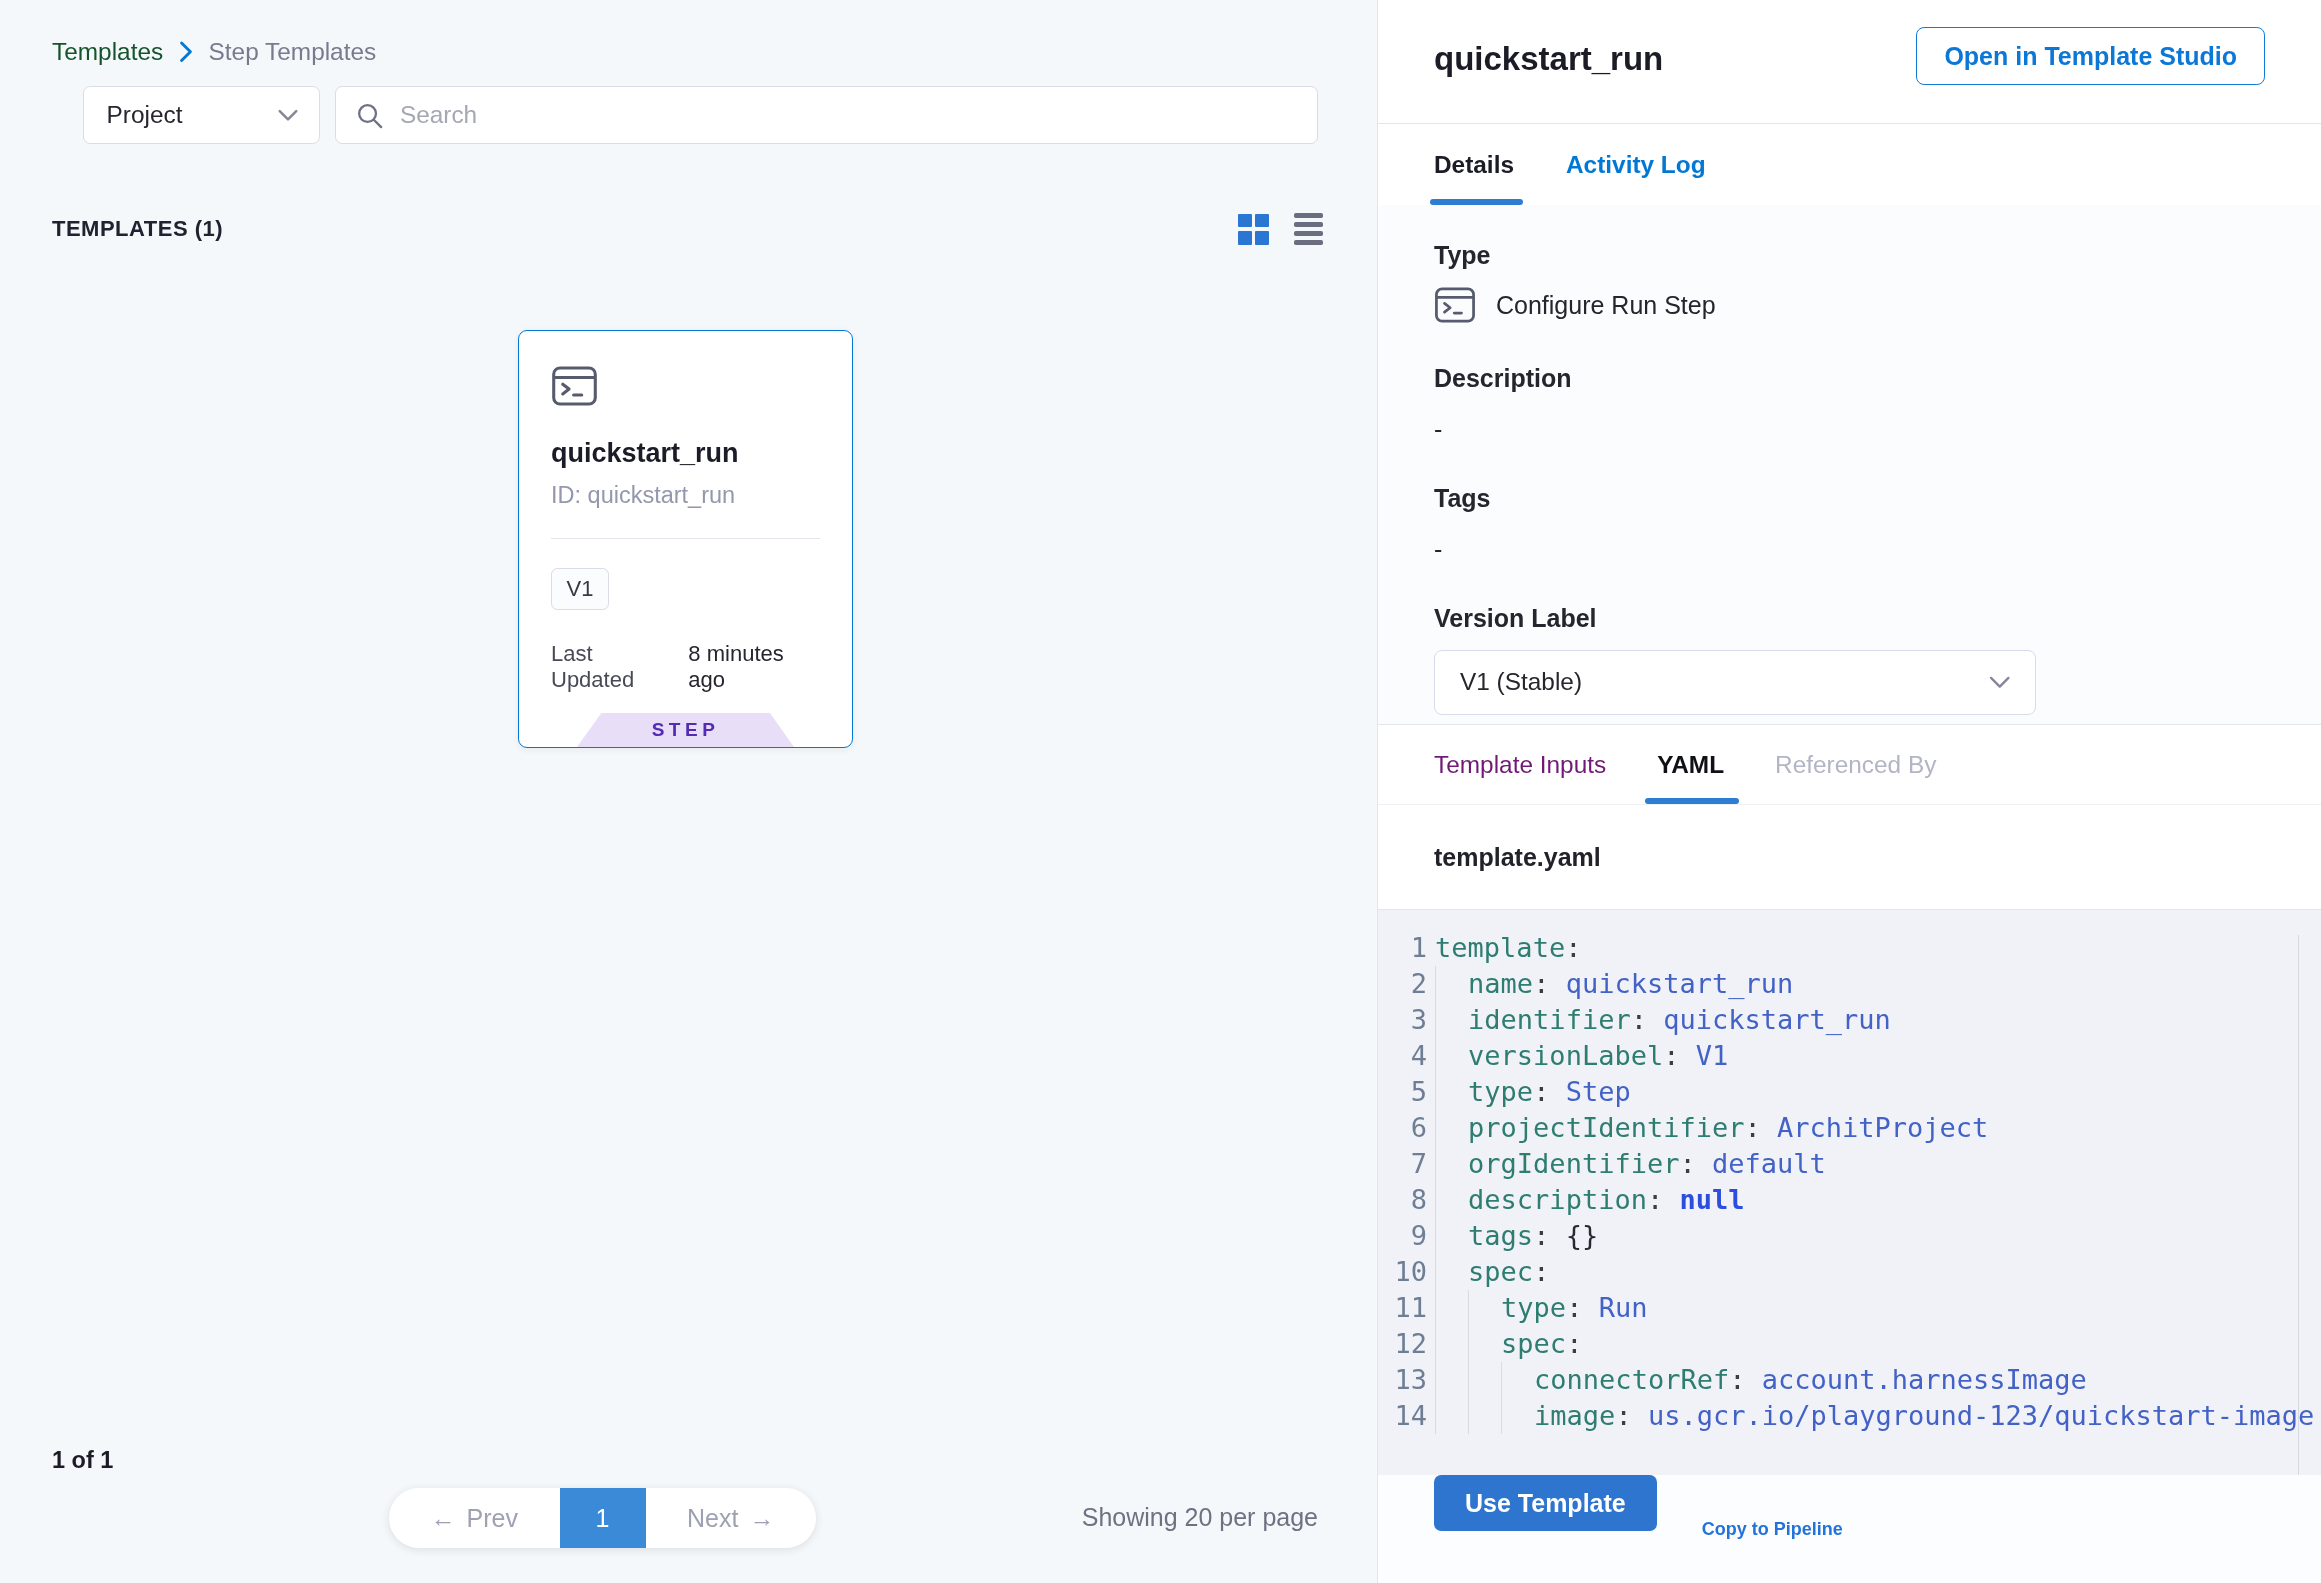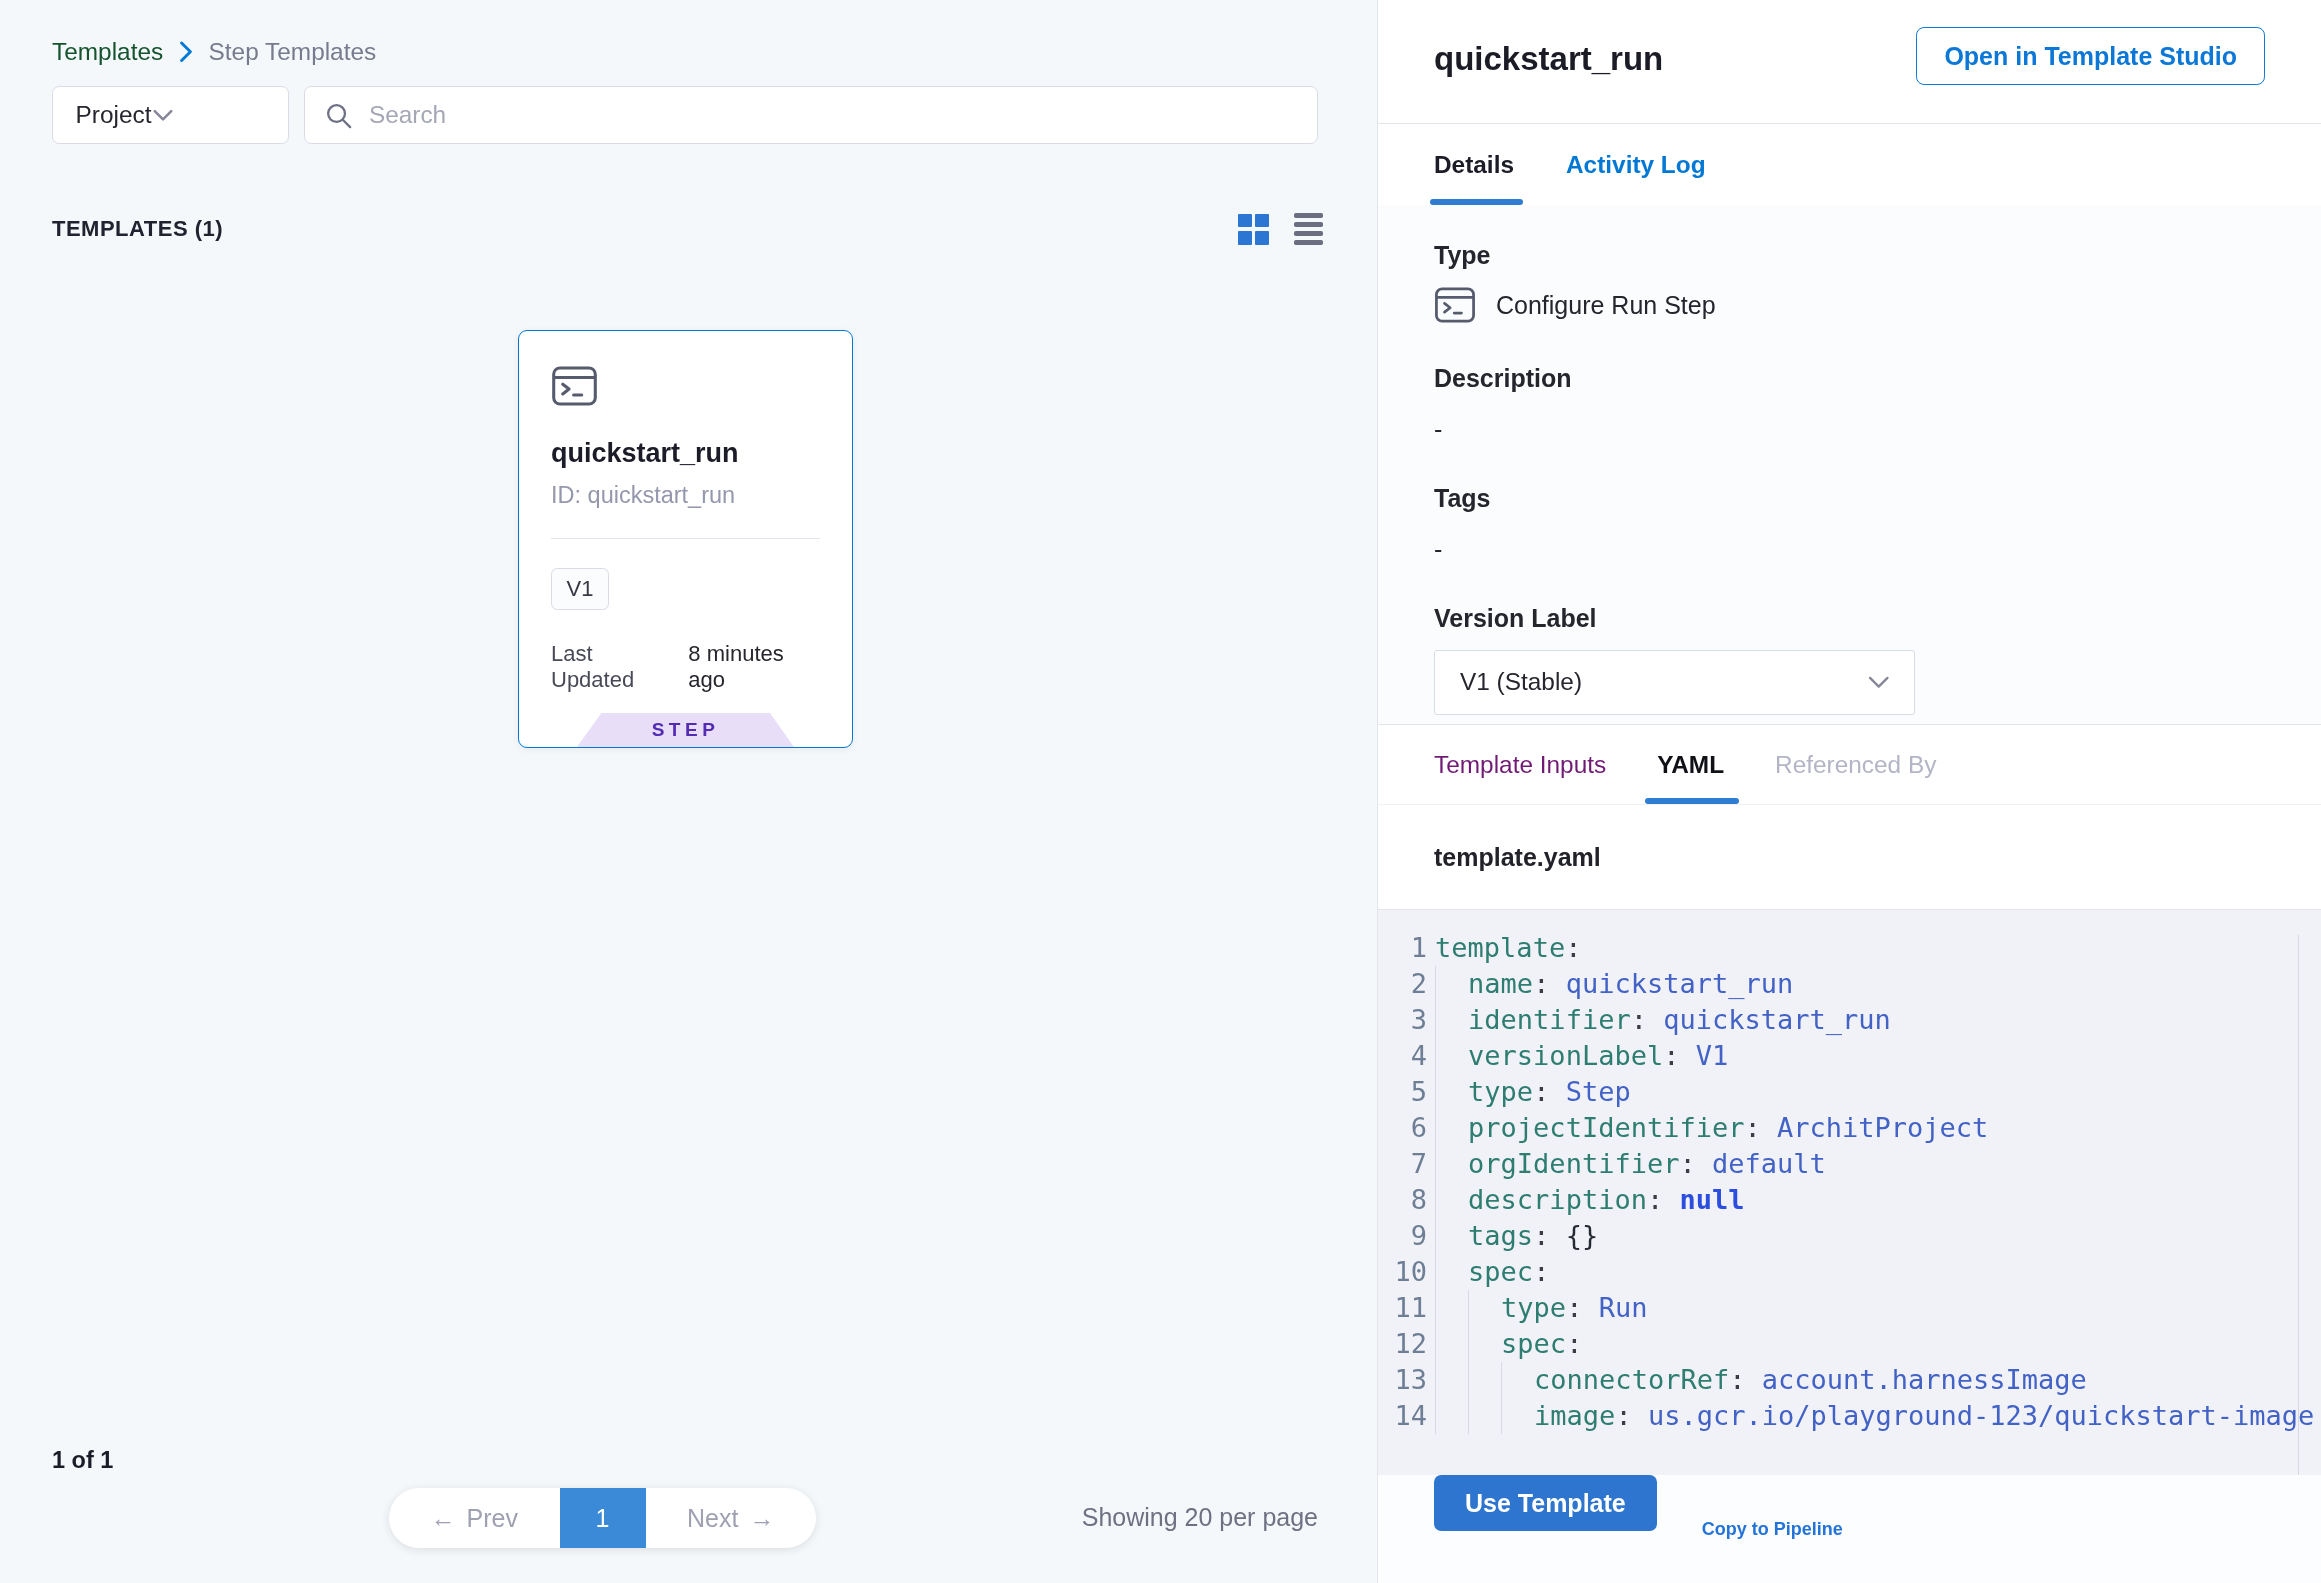--- a/index.html
+++ b/index.html
@@ -7,21 +7,21 @@
 
   
   .left-panel { position:absolute; left:0; top:0; width:1377px; height:1583px; background:#f4f8fa; }
 
   .breadcrumb { position:absolute; left:52px; top:38px; display:flex; align-items:center; gap:12.7px; font-size:24.4px; }
   .crumb-link { color:#14532d; cursor:pointer; }
   .crumb-sep { display:flex; align-items:center; }
   .crumb-current { color:#787a8e; }
 
   .filter-row { position:absolute; left:52px; top:86px; width:1266px; display:flex; gap:15.4px; }
-  .scope-select { width:237px; height:58px; background:#fff; border:0.9px solid #d9dbe6; border-radius:7.2px; display:flex; align-items:center; padding:0 20px 0 22.6px; font-size:24.4px; color:#26262e; cursor:pointer; }
+  .scope-select { width:237px; height:58px; background:#fff; border:0.9px solid #d9dbe6; border-radius:7.2px; display:flex; align-items:center; justify-content:space-between; padding:0 20px 0 22.6px; font-size:24.4px; color:#26262e; cursor:pointer;margin-left:31px; }
   .search-box { flex:1; height:58px; background:#fff; border:0.9px solid #d9dbe6; border-radius:7.2px; display:flex; align-items:center; padding:0 18px; gap:14.5px; }
   .search-box input { border:none; outline:none; flex:1; font-size:24.4px; color:#26262e; font-family:"Liberation Sans", sans-serif; background:transparent; }
   .search-box input::placeholder { color:#a5a7b5; }
 
   .list-header { position:absolute; left:52px; right:54px; top:213px; display:flex; align-items:center; justify-content:space-between; }
   .count-label { font-size:22px; font-weight:bold; color:#212230; letter-spacing:0.5px; }
   .view-toggles { display:flex; align-items:center; gap:25px; }
   .icon-btn { background:none; border:none; cursor:pointer; padding:0; display:flex; }
   .grid-icon { display:grid; grid-template-columns:13.6px 13.6px; grid-template-rows:13.6px 13.6px; gap:3.6px; }
   .grid-icon span { background:#2b76d2; border-radius:0.9px; }
@@ -61,21 +61,21 @@
   .tab.active { color:#1b1c26; font-weight:bold; }
   .tab.active::after { content:""; position:absolute; left:-3.6px; right:-9px; bottom:0; height:6.3px; background:#2f7cd3; border-radius:3.6px; }
   .tab.link { color:#0278d5; font-weight:600; }
 
   .rp-details { height:519px; background:#fafcfd; padding:36px 54px 0 56px; }
   .d-label { font-size:25px; font-weight:600; color:#24252d; }
   .type-row { margin-top:16.3px; display:flex; align-items:center; gap:20px; font-size:25px; color:#24252d; }
   .type-row .term-icon { width:42px; height:38px; }
   .d-value { margin-top:22px; font-size:25px; color:#24252d; }
   .mt-44 { margin-top:40px; }
-  .version-select { margin-top:16.3px; width:481px; height:65px; background:#fff; border:0.9px solid #d9dbe8; border-radius:3px; display:flex; align-items:center; justify-content:space-between; padding:0 23.5px 0 25px; font-size:24.4px; color:#26262e; cursor:pointer; }
+  .version-select { margin-top:16.3px; width:602px; height:65px; background:#fff; border:0.9px solid #d9dbe8; border-radius:8px; display:flex; align-items:center; justify-content:space-between; padding:0 23.5px 0 25px; font-size:24.4px; color:#26262e; cursor:pointer; }
 
   .rp-subtabs { position:relative; height:81px; background:#fff; border-top:0.9px solid #e3e4ec; border-bottom:0.9px solid #eef0f4; display:flex; align-items:center; padding-left:56px; gap:51px; }
   .subtab { position:relative; height:100%; display:flex; align-items:center; font-size:24.4px; color:#701a75; cursor:pointer; }
   .subtab.active { color:#101116; font-weight:bold; }
   .subtab.active::after { content:""; position:absolute; left:-12.7px; right:-14.5px; bottom:0; height:6.3px; background:#2f7cd3; border-radius:3.6px; }
   .subtab.dim { color:#b3b4c5; }
 
   .rp-filehead { height:105px; background:#fff; border-bottom:0.9px solid #e4e5ee; display:flex; align-items:center; padding-left:56px; }
   .file-name { font-size:25px; font-weight:bold; color:#22222a; }
 

